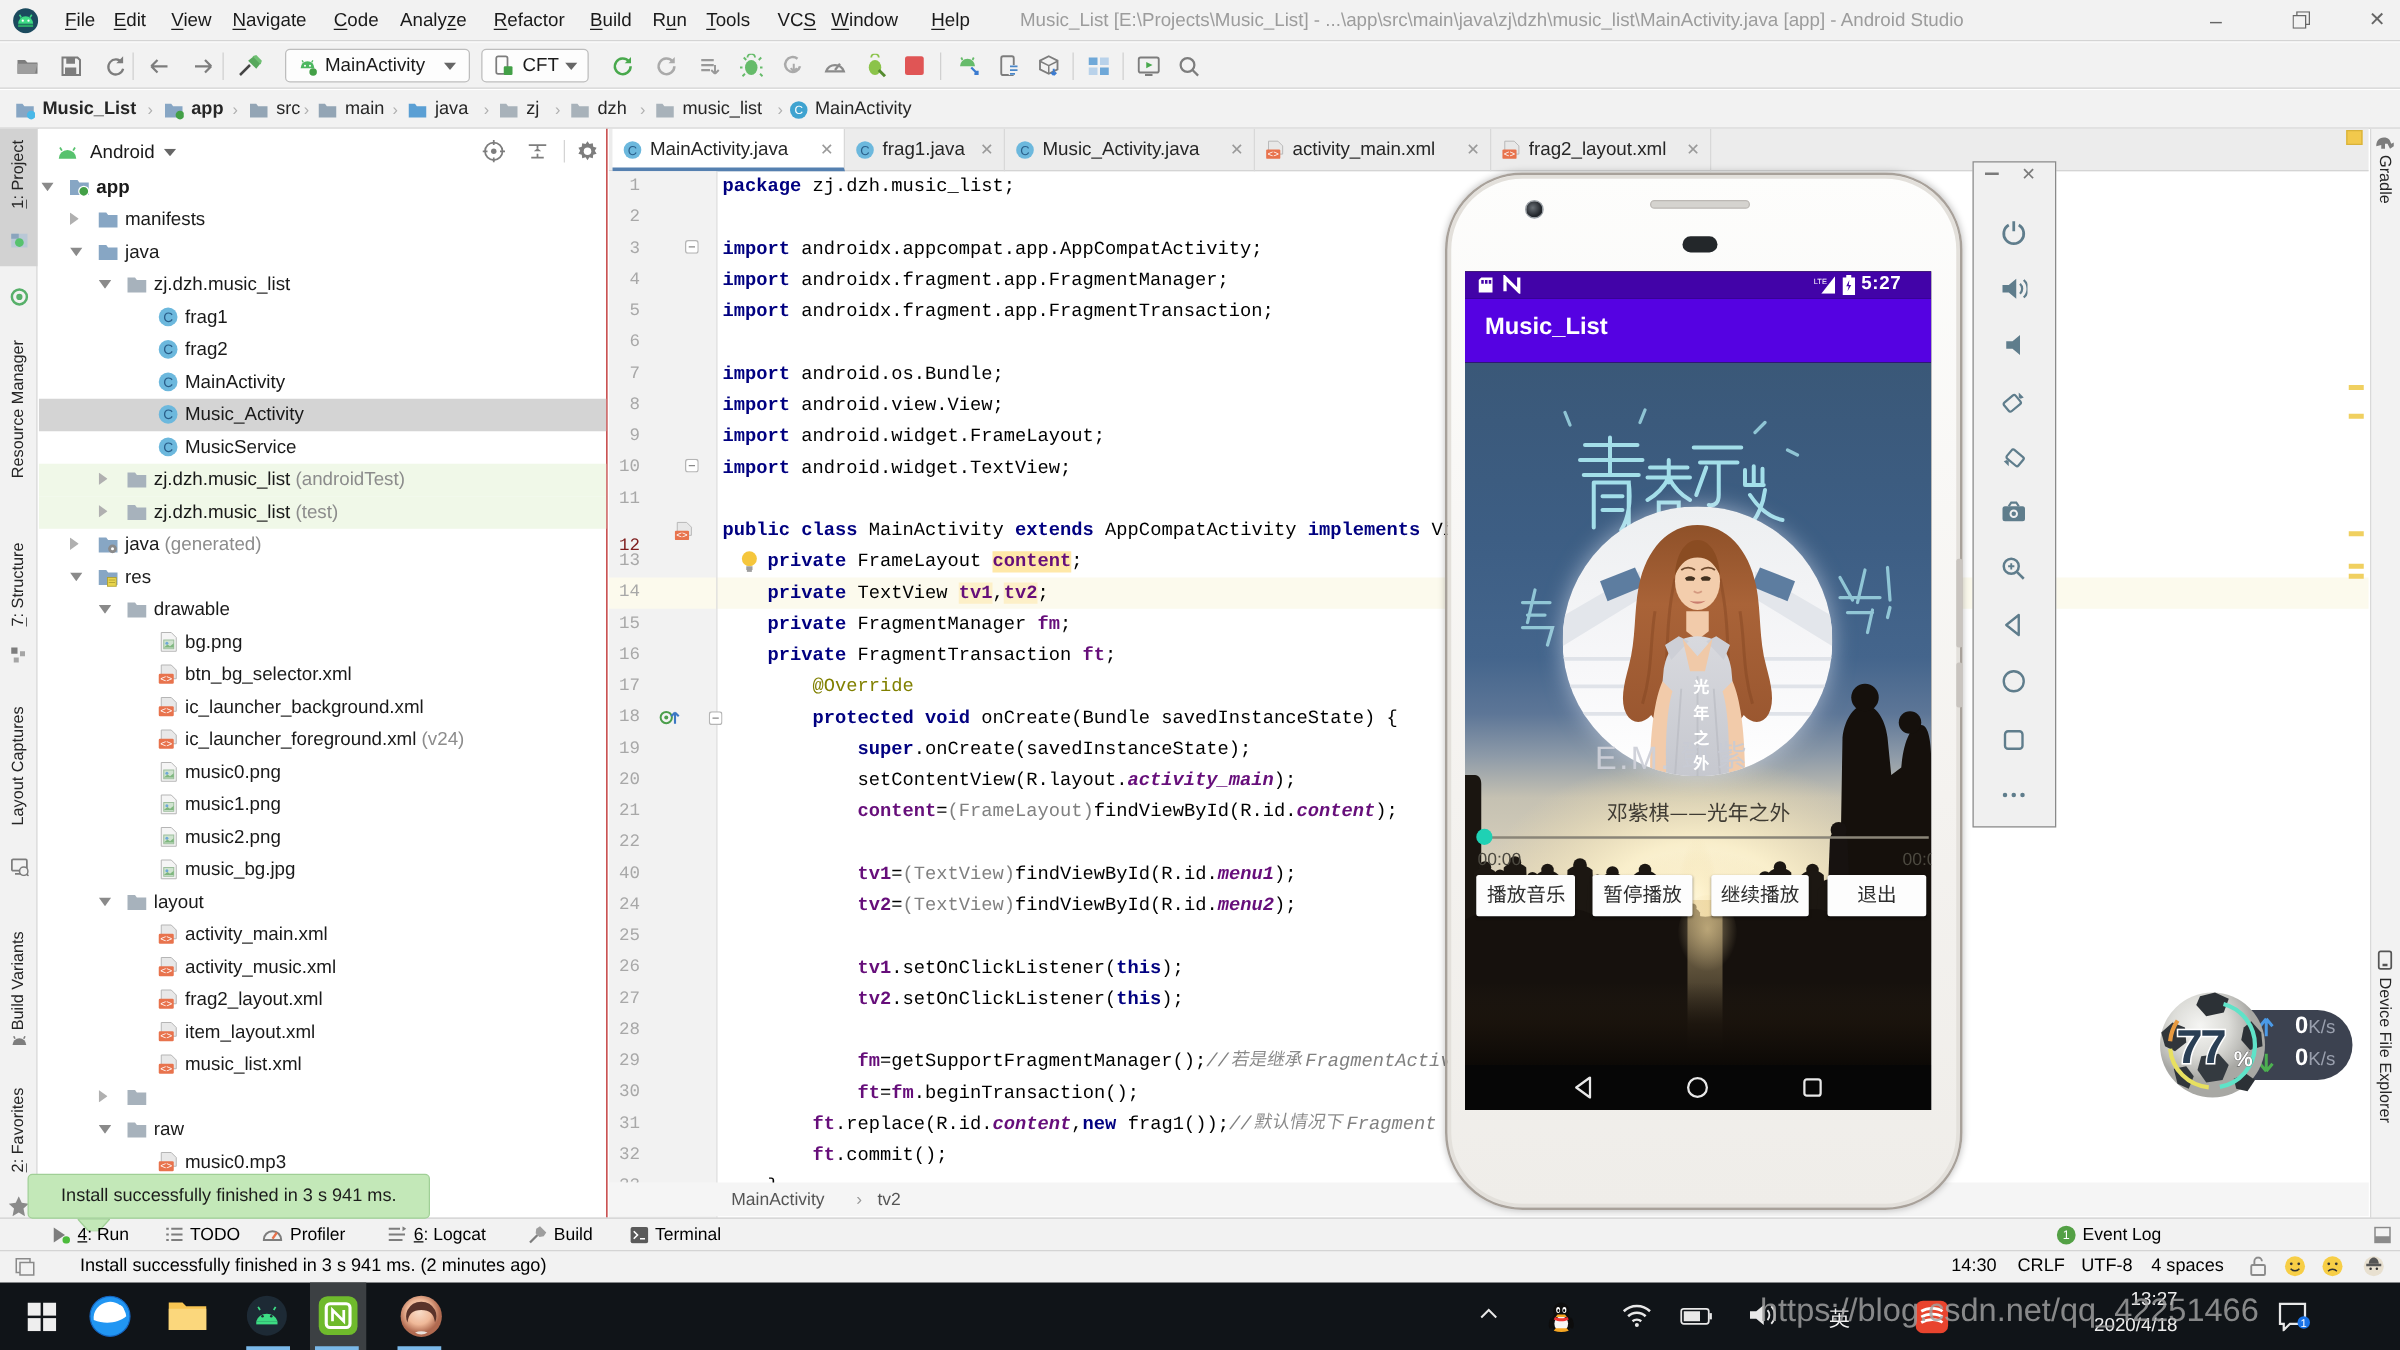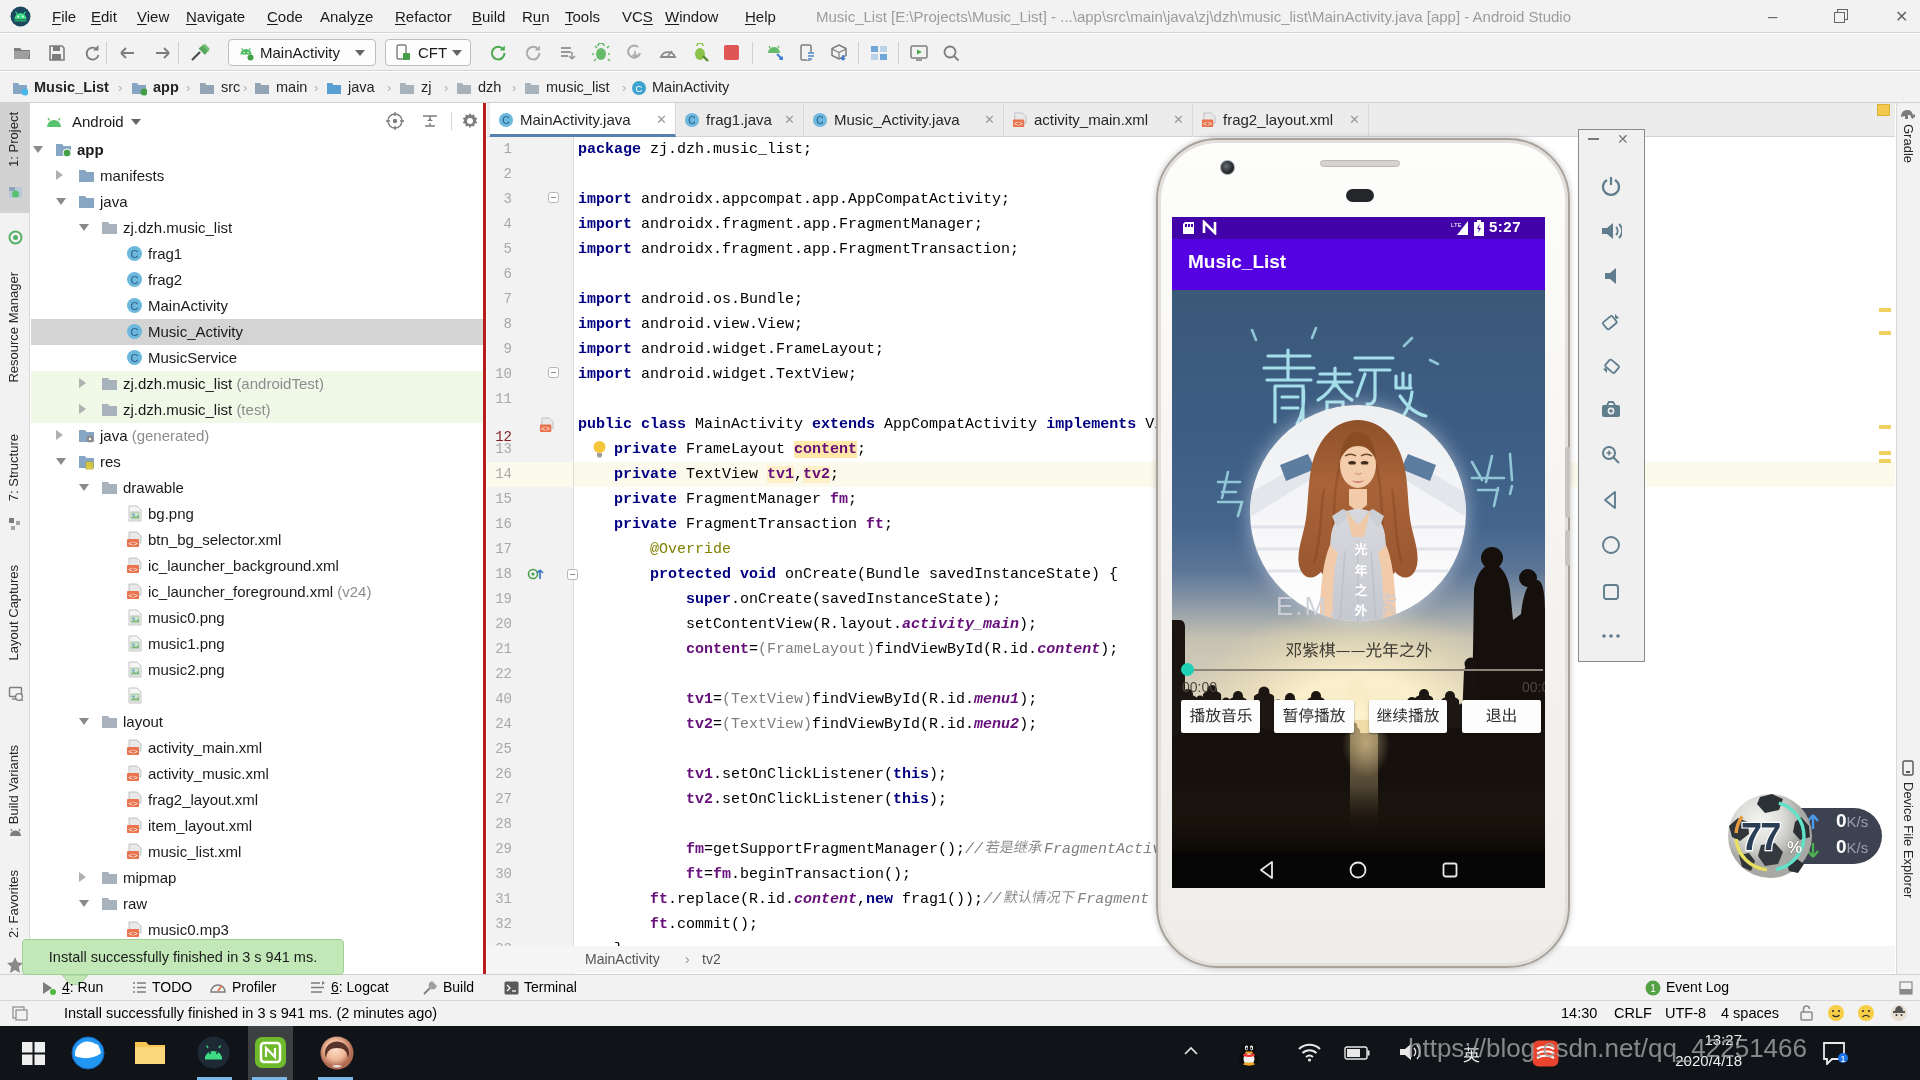--- a/index.html
+++ b/index.html
@@ -7,21 +7,21 @@
 .menubar{position:absolute;left:0;top:0;width:1920px;height:33px;background:#f2f2f2;border-bottom:1px solid #d4d4d4}
 .menubar .mi{position:absolute;top:0;height:33px;line-height:33px;font-size:15px;color:#1a1a1a}
 .mi u{text-decoration:underline;text-underline-offset:2px}
 .toolbar{position:absolute;left:0;top:34px;width:1920px;height:37px;background:#f2f2f2;border-bottom:1px solid #d4d4d4}
 .crumbs{position:absolute;left:0;top:72px;width:1920px;height:31px;background:#f2f2f2;border-bottom:1px solid #d0d0d0;font-size:14.5px;color:#262626}
 .crumbs .c{position:absolute;top:0;line-height:31px}
 .crumbs .sep{color:#b0b0b0;font-size:13px}
 .stripe{position:absolute;left:0;top:103px;width:30px;height:897px;background:#f2f2f2;border-right:1px solid #d9d9d9}
 .vtext{position:absolute;writing-mode:vertical-lr;transform:rotate(180deg);font-size:13px;color:#262626;left:6px}
 .vtext2{position:absolute;writing-mode:vertical-lr;font-size:13px;color:#262626}
-.tree{position:absolute;left:31px;top:103px;width:455px;height:897px;background:#fff;border-right:3px solid #b91c1c;overflow:hidden}
+.tree{position:absolute;left:31px;top:103px;width:455px;height:897px;background:#fff;border-right:1px solid #b91c1c;overflow:hidden}
 .trow{position:absolute;left:0;width:455px;height:26px;font-size:15px;color:#1a1a1a;line-height:26px;white-space:nowrap}
 .trow .gray{color:#8c8c8c}
 .editor{position:absolute;left:487px;top:103px;width:1408px;height:897px;background:#fff;overflow:hidden}
 .tabbar{position:absolute;left:0;top:0;width:1408px;height:34px;background:#ececec;border-bottom:1px solid #d4d4d4}
 .tab{position:absolute;top:0;height:34px;font-size:15px;color:#262626;line-height:34px;white-space:nowrap;border-right:1px solid #d8d8d8}
 .tab.sel{background:#fff;border-bottom:3px solid #5580b0}
 .code{position:absolute;left:0;top:34px;width:1408px;height:877px;font-family:"Liberation Mono",monospace;font-size:15px}
 .cl{position:absolute;left:0;width:1408px;height:25px;line-height:25px;white-space:pre}
 .num{position:absolute;width:25px;text-align:right;color:#a8a8a8;font-family:"Liberation Mono",monospace;font-size:14px;height:25px;line-height:25px}
 .k{color:#000080;font-weight:bold}
@@ -455,20 +455,21 @@
       <path d="M5 13l3-2.5 2 1.5 3-2.5v3.5z" fill="#7fb77f"></path>
     </svg>
     <div class="trow" style="top:554px;left:117px;font-weight:normal">music2.png</div>
     <div class="trow" style="top:580px;"></div>
     <svg class="abs" style="left:95px;top:584px" width="17" height="17" viewBox="0 0 17 17">
       <path d="M3 1h8l4 4v11H3z" fill="#f5f5f5" stroke="#b5b5b5" stroke-width="0.8"></path>
       <rect x="5" y="7" width="8" height="7" fill="#cfe3cf" stroke="#9dbf9d" stroke-width="0.8"></rect>
       <circle cx="7.5" cy="9.5" r="1.2" fill="#6fa8d8"></circle>
       <path d="M5 13l3-2.5 2 1.5 3-2.5v3.5z" fill="#7fb77f"></path>
     </svg>
+    <div class="trow" style="top:580px;left:117px;font-weight:normal">music_bg.jpg</div>
     <div class="trow" style="top:606px;"></div>
     <svg class="abs" style="left:48px;top:615px" width="10" height="7" viewBox="0 0 10 7">
       <path d="M0 0h10L5 7z" fill="#8a8a8a"></path>
     </svg>
     <svg class="abs" style="left:70px;top:610px" width="17" height="17" viewBox="0 0 17 17">
       <path d="M1 3h6l1.5 2H16v10H1z" fill="#a7b2bc"></path>
     </svg>
     <div class="trow" style="top:606px;left:92px;font-weight:normal">layout</div>
     <div class="trow" style="top:632px;"></div>
     <svg class="abs" style="left:95px;top:636px" width="17" height="17" viewBox="0 0 17 17">
@@ -505,21 +506,20 @@
       <text x="7" y="14.5" font-size="8" fill="#fff" text-anchor="middle" font-family="Liberation Mono">&lt;&gt;</text>
     </svg>
     <div class="trow" style="top:736px;left:117px;font-weight:normal">music_list.xml</div>
     <div class="trow" style="top:762px;"></div>
     <svg class="abs" style="left:48px;top:769px" width="7" height="10" viewBox="0 0 7 10">
       <path d="M0 0v10l7-5z" fill="#b0b0b0"></path>
     </svg>
     <svg class="abs" style="left:70px;top:766px" width="17" height="17" viewBox="0 0 17 17">
       <path d="M1 3h6l1.5 2H16v10H1z" fill="#a7b2bc"></path>
     </svg>
-    <div class="trow" style="top:762px;left:92px;font-weight:normal">mipmap</div>
     <div class="trow" style="top:788px;"></div>
     <svg class="abs" style="left:48px;top:797px" width="10" height="7" viewBox="0 0 10 7">
       <path d="M0 0h10L5 7z" fill="#8a8a8a"></path>
     </svg>
     <svg class="abs" style="left:70px;top:792px" width="17" height="17" viewBox="0 0 17 17">
       <path d="M1 3h6l1.5 2H16v10H1z" fill="#a7b2bc"></path>
     </svg>
     <div class="trow" style="top:788px;left:92px;font-weight:normal">raw</div>
     <div class="trow" style="top:814px;"></div>
     <svg class="abs" style="left:95px;top:818px" width="17" height="17" viewBox="0 0 17 17">

